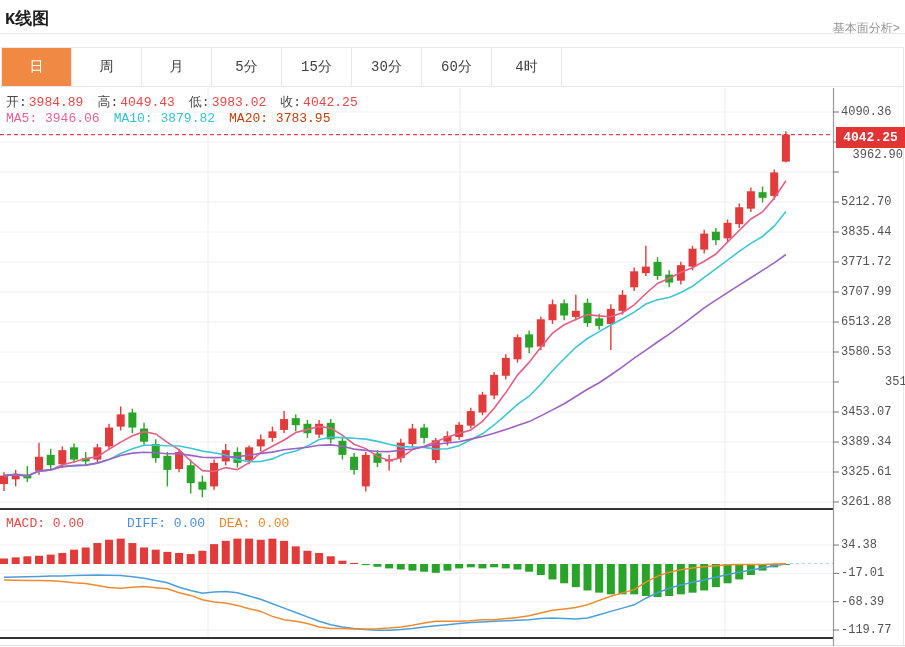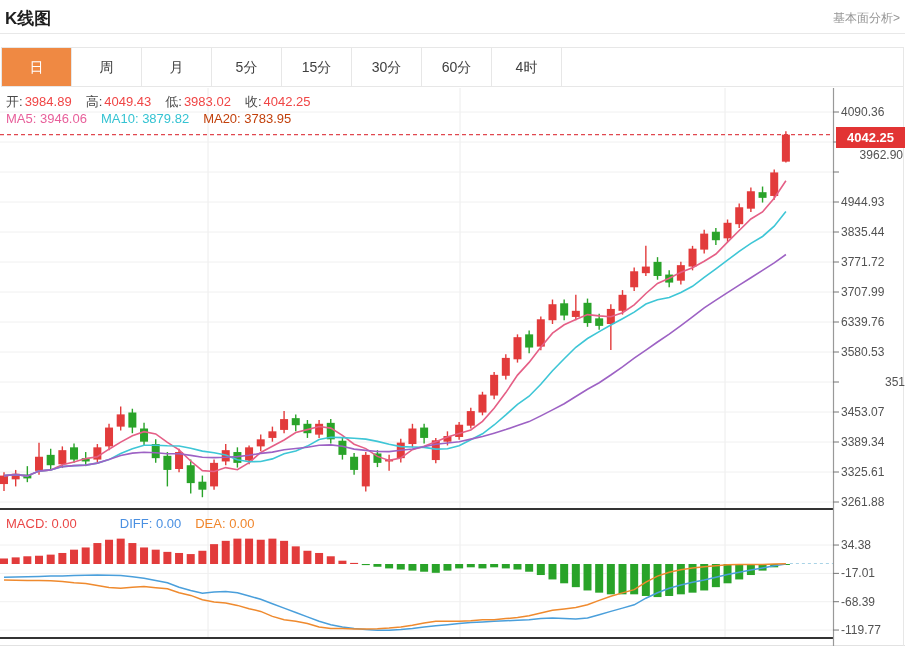--- a/index.html
+++ b/index.html
@@ -1,26 +1,26 @@
 <!DOCTYPE html>
 <html><head>
 <meta charset="utf-8">
 <style>
   * { margin:0; padding:0; box-sizing:border-box; }
   html,body { background:#fff; }
   .page {
     position:relative; width:905px; height:647px; overflow:hidden;
-    font-family:Liberation Sans, sans-serif; background:#fff;
+    font-family:Liberation Mono, monospace; background:#fff;
   }
   .page-title {
     position:absolute; left:5px; top:7px;
     font-size:17px; font-weight:bold; color:#1f1f1f;
   }
   .fund-link {
-    position:absolute; right:5px; top:10px;
+    position:absolute; right:5px; top:20px;
     font-size:12px; color:#959595; text-decoration:none; cursor:pointer;
   }
   .title-divider { position:absolute; left:0; top:33px; width:905px; height:1px; background:#e8e8e8; }
   .tabbar {
     position:absolute; left:1px; top:47px; width:903px; height:40px;
     display:flex; border:1px solid #e7e7e7; background:#fff;
   }
   .tab {
     width:70px; height:38px; line-height:38px; text-align:center;
     font-size:14px; color:#404040; border-right:1px solid #e7e7e7;
@@ -320,25 +320,25 @@
     </svg>
 
   <div class="legend-row" id="ohlcLegend" style="top:93px;"><span><span class="ohlc-label" style="margin-right: 0px;">开:</span><span class="ohlc-value" style="margin-right: 0px;">3984.89</span></span><span><span class="ohlc-label" style="margin-right: 0px;">高:</span><span class="ohlc-value" style="margin-right: 0px;">4049.43</span></span><span><span class="ohlc-label" style="margin-right: 0px;">低:</span><span class="ohlc-value" style="margin-right: 0px;">3983.02</span></span><span><span class="ohlc-label" style="margin-right: 0px;">收:</span><span class="ohlc-value" style="margin-right: 0px;">4042.25</span></span></div>
   <div class="legend-row" id="maLegend" style="top:111px;"><span style="color: rgb(232, 96, 155);">MA5: 3946.06</span><span style="color: rgb(53, 195, 210);">MA10: 3879.82</span><span style="color: #c2410c; margin-top: 16px;">MA20: 3783.95</span></div>
   <div class="legend-row" id="macdLegend" style="top:516px;"><span style="color: rgb(234, 71, 71);">MACD: 0.00</span><span style="color: rgb(74, 144, 226); padding-left: 29px;">DIFF: 0.00</span><span style="color: rgb(240, 134, 44);">DEA: 0.00</span></div>
 
   <div id="yLabelsMain">
       <div class="axis-label" style="top: 105px;">4090.36</div>
       <div class="axis-label" style="top: 135px;">4026.63</div>
       <div class="axis-label" style="top: 148px; text-align: right;">3962.90</div>
-      <div class="axis-label" style="top: 195px;">4944.93</div>
+      <div class="axis-label" style="top: 195px;">5212.70</div>
       <div class="axis-label" style="top: 225px;">3835.44</div>
       <div class="axis-label" style="top: 255px;">3771.72</div>
       <div class="axis-label" style="top: 285px;">3707.99</div>
-      <div class="axis-label" style="top: 315px;">6339.76</div>
+      <div class="axis-label" style="top: 315px;">6513.28</div>
       <div class="axis-label" style="top: 345px;">3580.53</div>
       <div class="axis-label" style="top: 375px; margin-left: 44px;">3516.80</div>
       <div class="axis-label" style="top: 405px;">3453.07</div>
       <div class="axis-label" style="top: 435px;">3389.34</div>
       <div class="axis-label" style="top: 465px;">3325.61</div>
       <div class="axis-label" style="top: 495px;">3261.88</div>
     </div>
   <div id="yLabelsMacd">
       <div class="axis-label" style="top: 538.043px;">34.38</div>
       <div class="axis-label" style="top: 566.379px;">-17.01</div>

